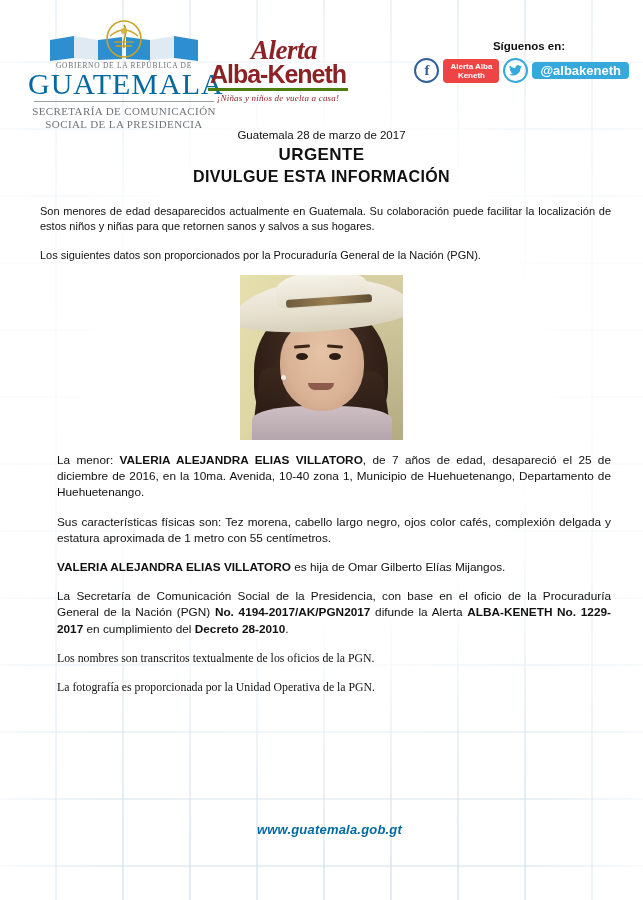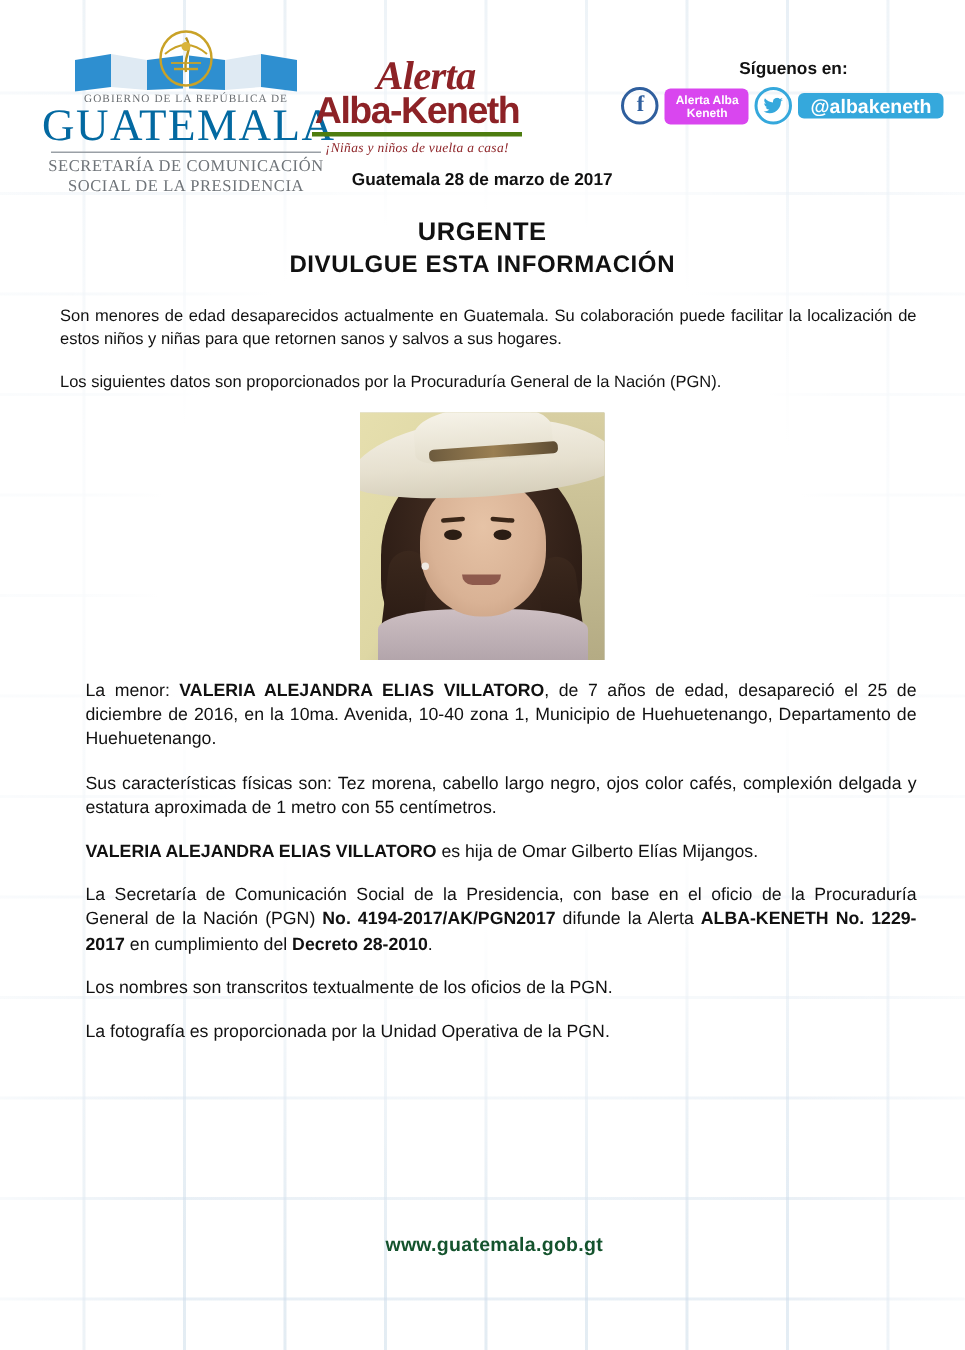--- a/index.html
+++ b/index.html
@@ -85,26 +85,26 @@
     display:flex;align-items:center;justify-content:center;
     flex:0 0 auto;
   }
   .circ.fb{border:2px solid #2f5f9e;color:#2f5f9e;font-family:"Liberation Serif",serif;font-weight:bold;font-size:15px;line-height:1;}
   .circ.tw{border:2px solid #35a8dc;color:#35a8dc;font-size:12px;line-height:1;}
   .pill{
     border-radius:4px;color:#fff;font-size:8px;font-weight:bold;
     line-height:9px;text-align:center;padding:3px 7px;
     white-space:nowrap;
   }
-  .pill.fb{background:#d946ef;}
+  .pill.fb{background:#ef4444;}
   .pill.tw{background:#35a8dc;font-size:13px;padding:4px 8px;}
 
   .datestamp{
-    position:absolute;left:0;right:0;top:114px;text-align:center;
-    font-size:11.5px;font-weight:bold;color:#111;
+    position:absolute;left:0;right:0;top:129px;text-align:center;
+    font-size:11.5px;font-weight:normal;color:#111;
   }
 
   
   .titles{text-align:center;margin-top:4px;}
   .titles .t1{font-size:17px;font-weight:bold;letter-spacing:.4px;line-height:22px;}
   .titles .t2{font-size:16px;font-weight:bold;letter-spacing:.4px;line-height:22px;}
 
   
   .intro{margin:16px 32px 0 40px;}
   .intro p{
@@ -166,26 +166,26 @@
     background:linear-gradient(180deg,#cdbfc3,#b3a5ab);border-radius:40% 40% 0 0;
   }
   .photo .earring{position:absolute;left:41px;top:100px;width:5px;height:5px;border-radius:50%;
     background:#efe9e2;}
 
   
   .body{margin:12px 32px 0 57px;}
   .body p{margin:0 0 13px 0;font-size:11.8px;line-height:16.2px;color:#111;text-align:justify;}
   .body p.last{margin-bottom:0;}
   .body b{font-weight:bold;}
-  .body p.nojust{text-align:left;}
+  .body p.nojust{text-align:left;font-family:Liberation Serif, serif;}
 
   
   .footer{
     position:absolute;left:16px;right:0;top:822px;text-align:center;
-    font-size:13px;font-weight:bold;color:#14532d;
+    font-size:13px;font-weight:bold;font-style:italic;color:#0369a1;
     letter-spacing:.2px;
   }
 </style>
 </head>
 <body>
 
 <div id="bg"></div>
 <div id="bgfade"></div>
 
 <div id="page">

